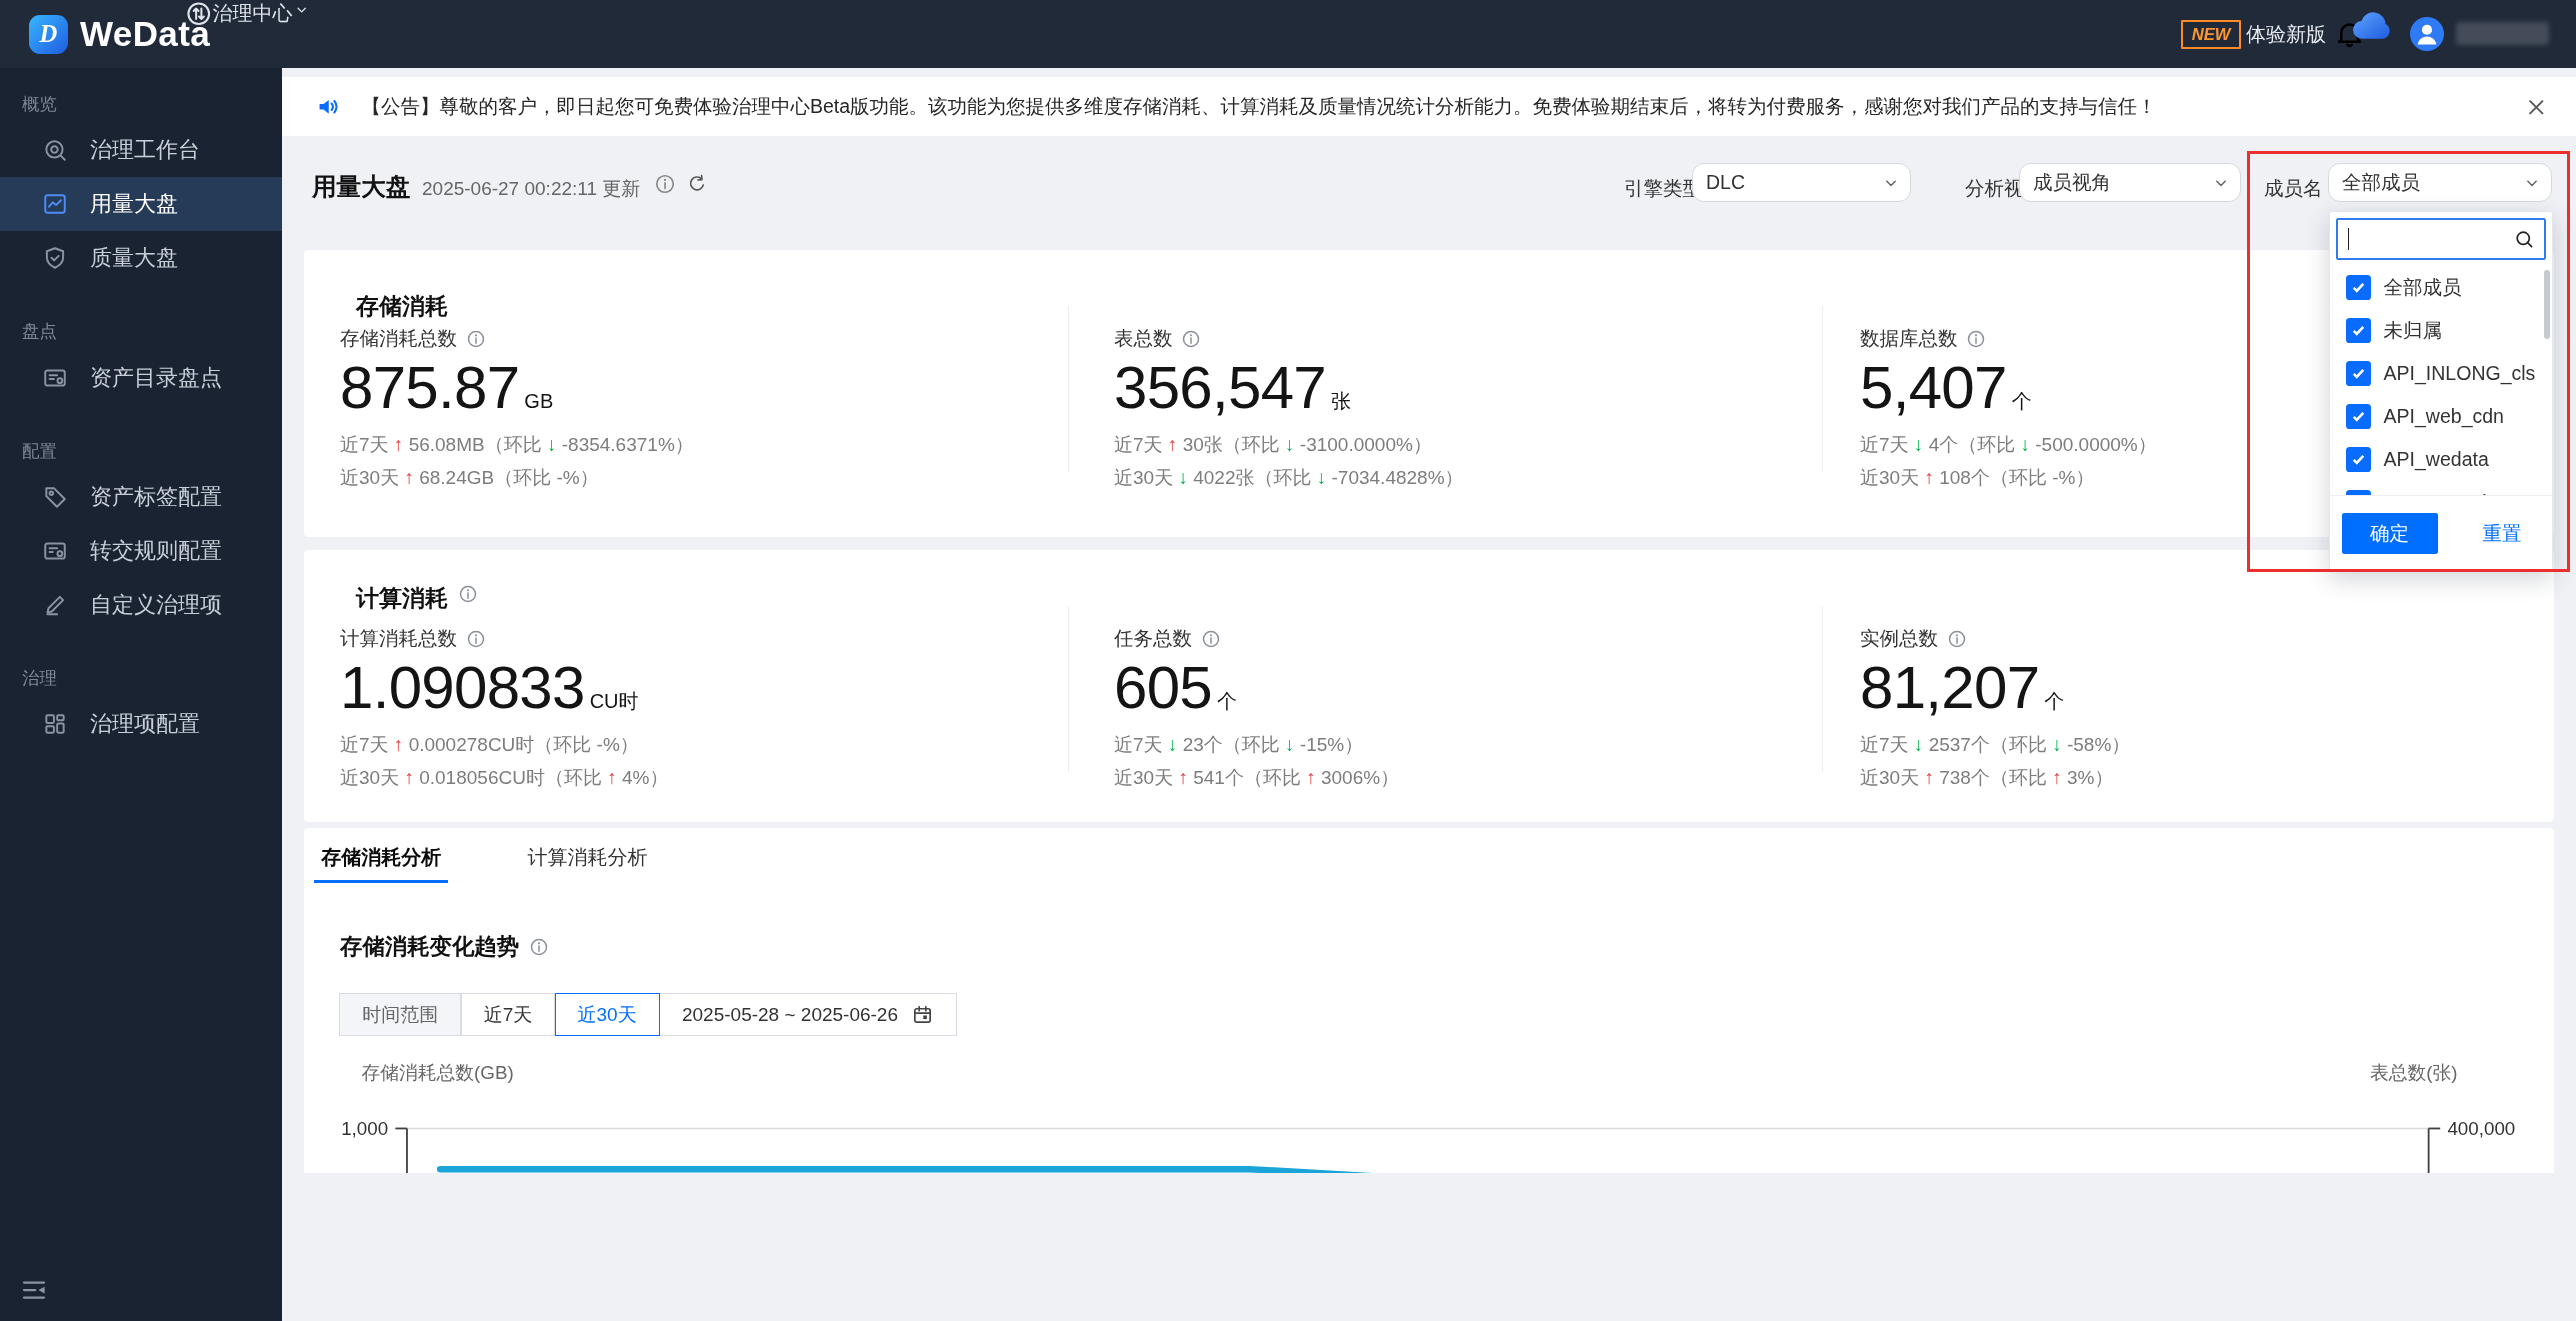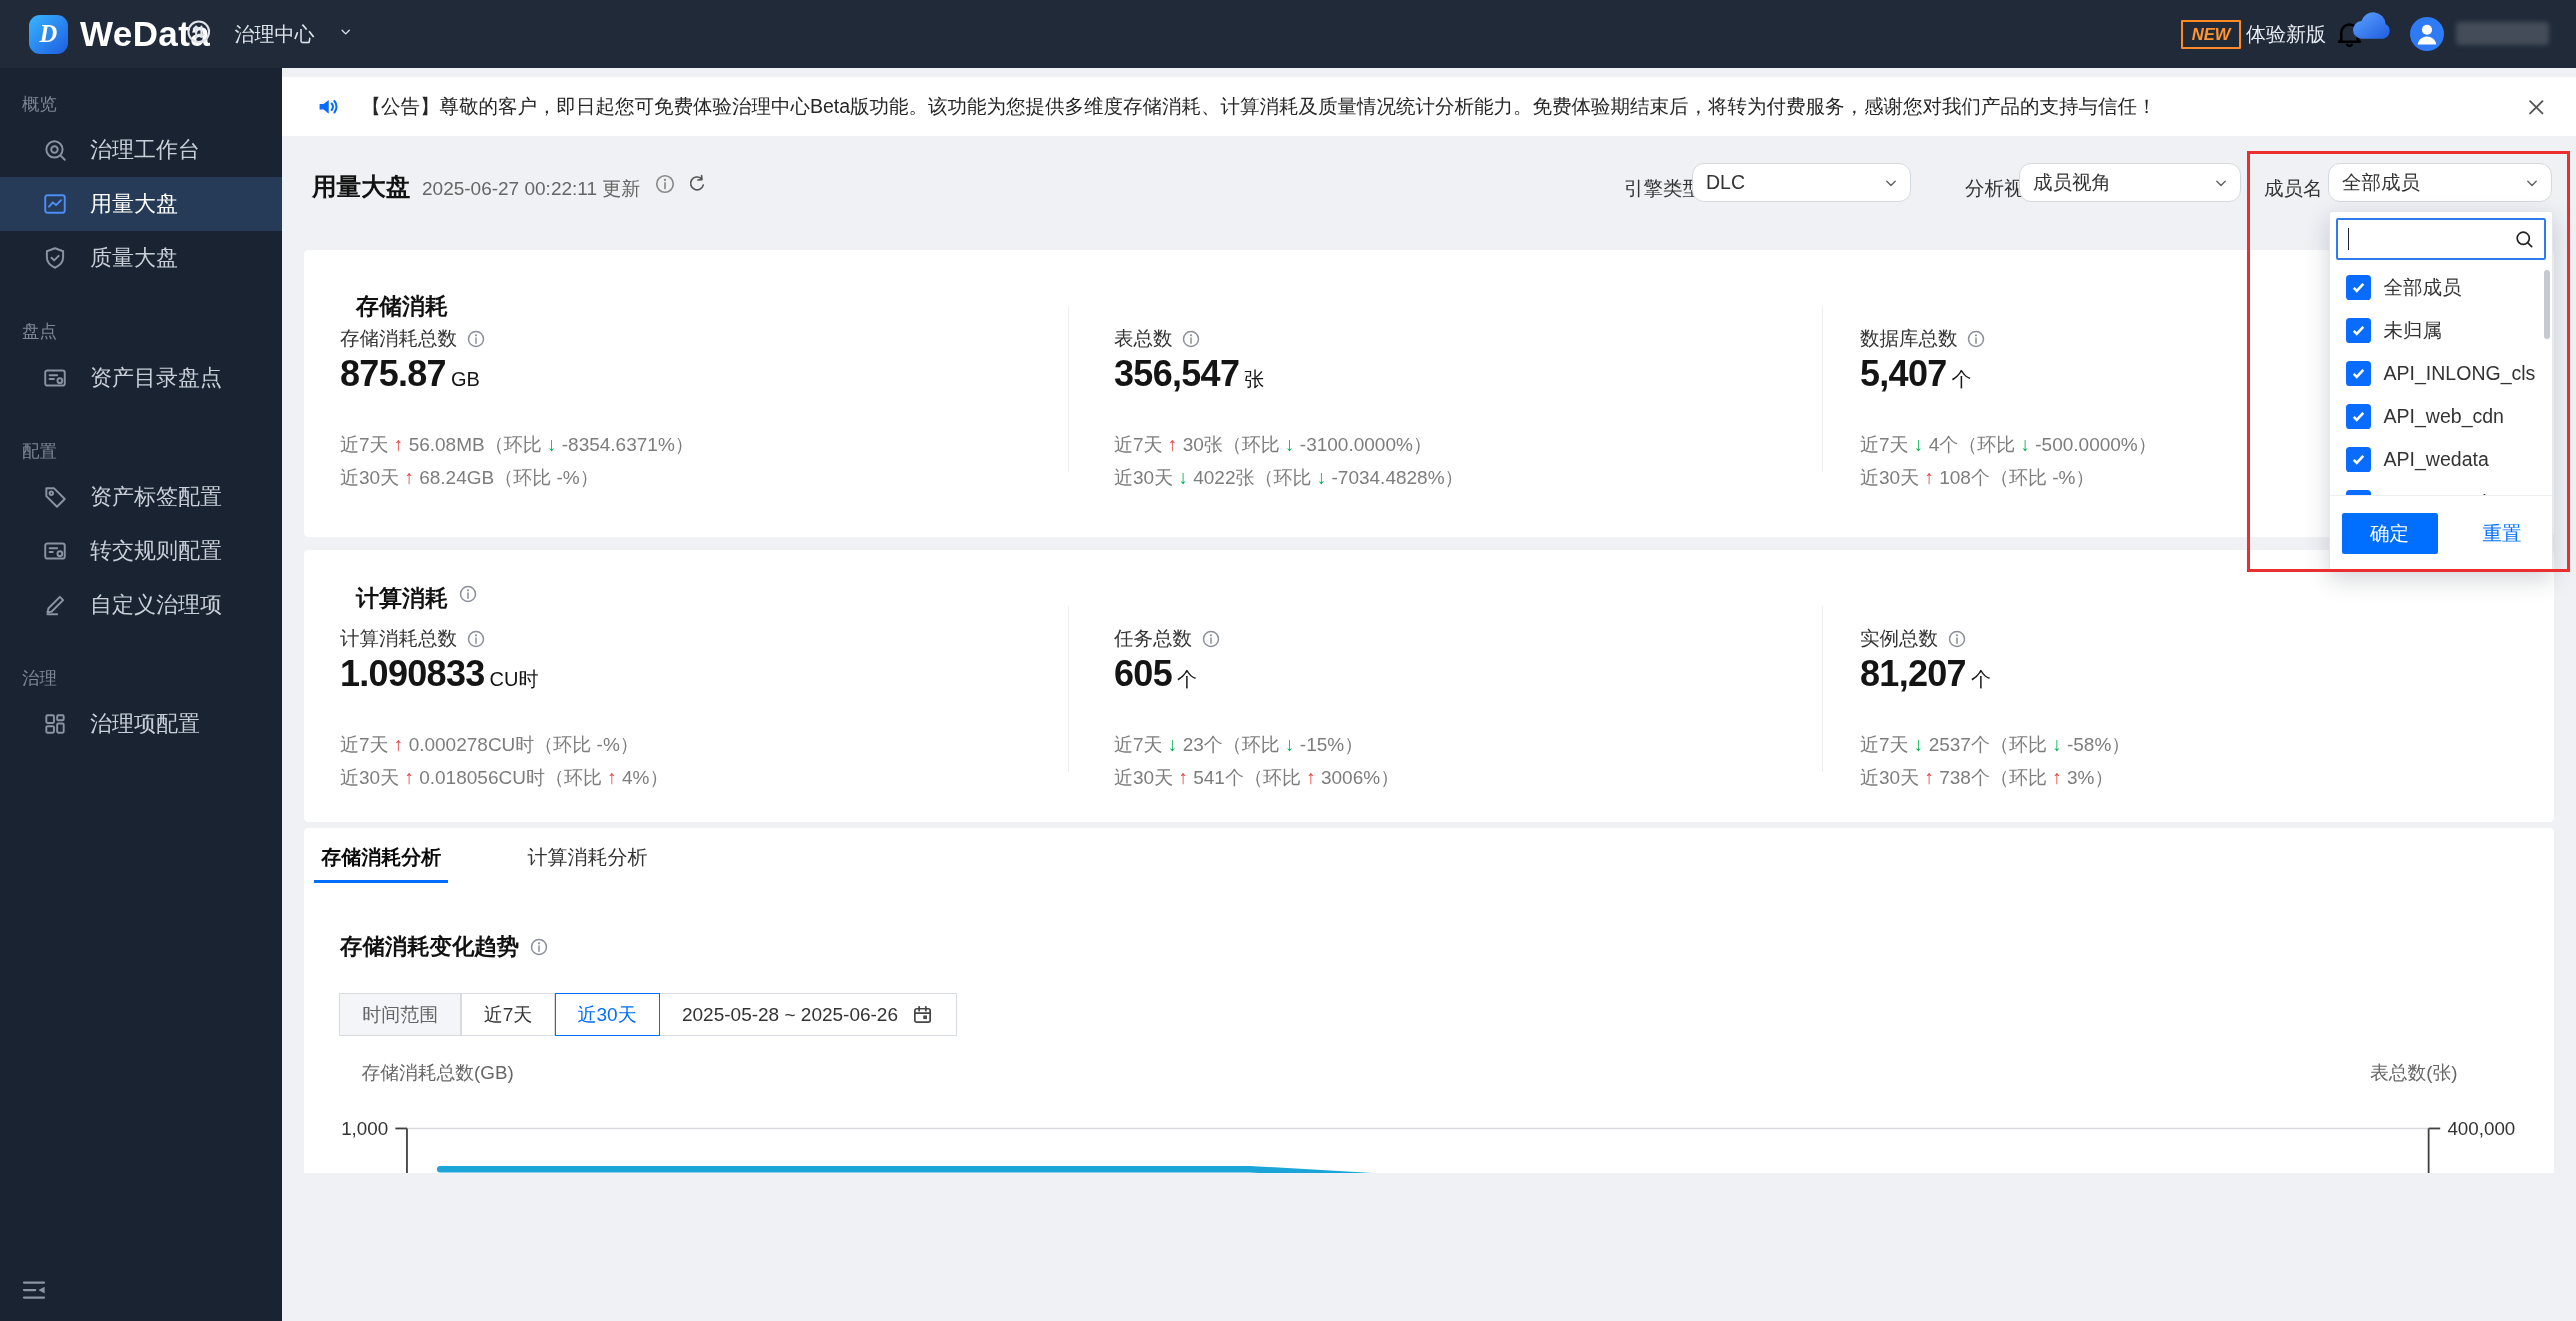--- a/index.html
+++ b/index.html
@@ -10,21 +10,21 @@
     -webkit-font-smoothing:antialiased;
   }
   .ic{display:inline-block;flex:none}
 
   
   .topbar{position:absolute;left:0;top:0;width:2576px;height:68px;background:#202a39;z-index:30}
   .logo-badge{position:absolute;left:29px;top:14.5px;width:39px;height:39px;border-radius:11px;
     background:linear-gradient(135deg,#37b6ff,#1f5ce0);display:flex;align-items:center;justify-content:center;
     color:#fff;font-weight:800;font-style:italic;font-size:24.6px;font-family:"Liberation Serif",serif}
   .product{position:absolute;left:80px;top:0;line-height:68px;font-size:35px;font-weight:700;color:#fff;letter-spacing:0.4px}
-  .center-nav{position:absolute;left:185px;top:0;height:68px;display:flex;align-items:center;gap:22px;color:#dfe3ea;font-size:20px;cursor:pointer}
+  .center-nav{position:absolute;left:185px;top:0;height:68px;display:flex;gap:0;color:#dfe3ea;font-size:20px;cursor:pointer}
   .new-badge{position:absolute;left:2181px;top:19.5px;padding:1.4px 8.7px;border:2.2px solid #ff8a26;border-radius:1px;
     color:#ff9632;font-weight:700;font-style:italic;font-size:16.6px;line-height:23px}
   .try-new{position:absolute;left:2246px;top:0;line-height:68px;font-size:20px;color:#e8ebf1;cursor:pointer}
   .bell-wrap{position:absolute;left:2333px;top:17.4px;width:36px;height:36px;cursor:pointer}
   .cloud-badge{position:absolute;left:17.4px;top:-13px;width:46px;height:42px}
   .avatar{position:absolute;left:2410px;top:16.6px;width:34px;height:34px;border-radius:50%;background:#2f7bf5;cursor:pointer}
   .avatar svg{width:34px;height:34px}
   .username-redacted{position:absolute;left:2456px;top:22px;width:93px;height:23px;border-radius:3.6px;background:#454c59;filter:blur(2.9px);cursor:pointer}
 
   
@@ -71,21 +71,21 @@
   .card-storage .sec-title{top:24.6px}
   .card-compute .sec-title{top:17.4px}
   .ic-info{width:20px;height:20px;color:#8a8f99;cursor:pointer}
 
   .metric-col{position:absolute;top:0;height:100%;width:709px}
   .metric-col.c1::before,.metric-col.c2::before{content:'';position:absolute;top:56px;height:166px;width:1.4px;background:#eceef2}
   .metric-col.c1::before{left:-46px}
   .metric-col.c2::before{left:-38px}
   .m-label{position:absolute;top:75px;display:flex;gap:8.7px;align-items:center;font-size:19.5px;color:#333;white-space:nowrap}
   .m-value{position:absolute;top:103px;display:flex;align-items:baseline;color:#141414;white-space:nowrap}
-  .m-value .num{font-size:36px;font-weight:700;letter-spacing:-0.7px}
+  .m-value .num{font-size:60px;font-weight:400;letter-spacing:-0.7px}
   .m-value .unit{font-size:20px;margin-left:5px;font-weight:500}
   .m-row{position:absolute;font-size:19px;color:#7d7d7d;white-space:nowrap}
   .m-row.r0{top:182px}.m-row.r1{top:215px}
   .arr{font-weight:700}
   .arr.up{color:#e54545}
   .arr.down{color:#00b050}
 
   
   .tabs{position:absolute;left:10px;top:11.6px;display:flex}
   .tab{font-size:20px;color:#333;padding:4.3px 7.2px 8.7px;margin-right:72px;cursor:pointer}

